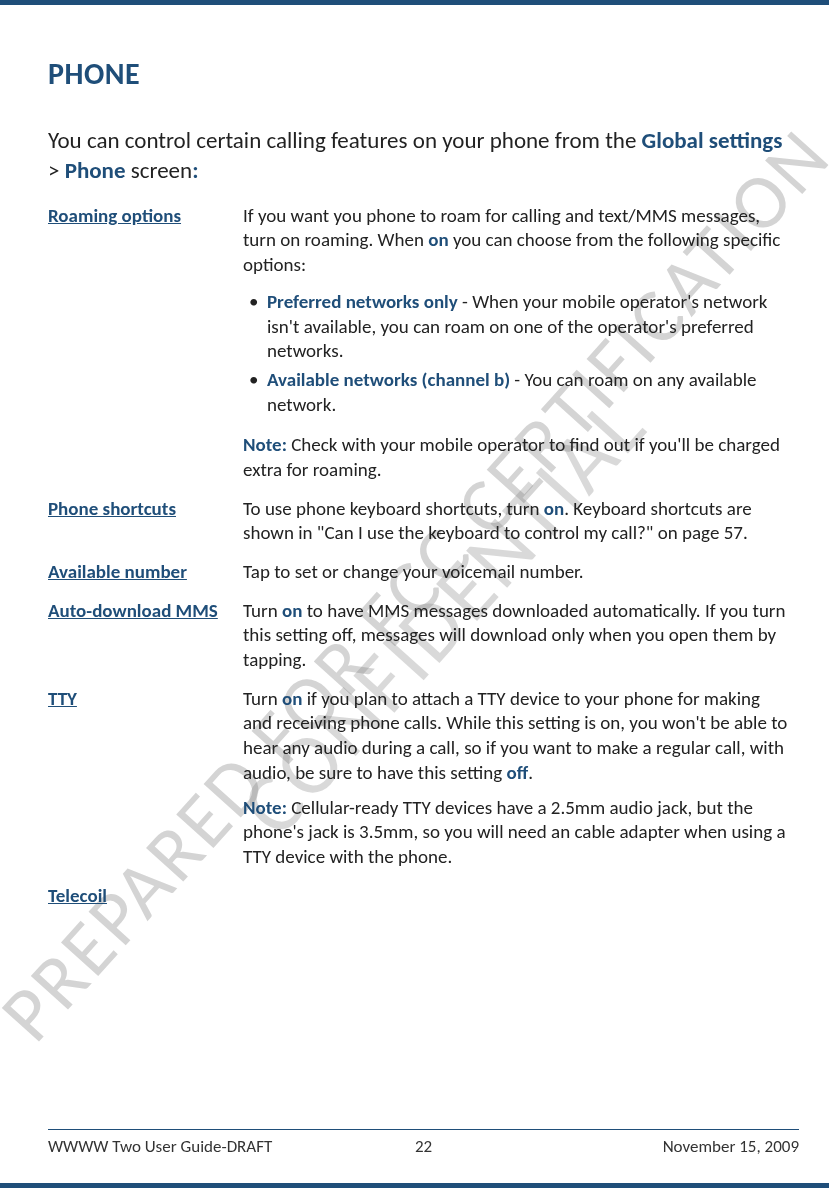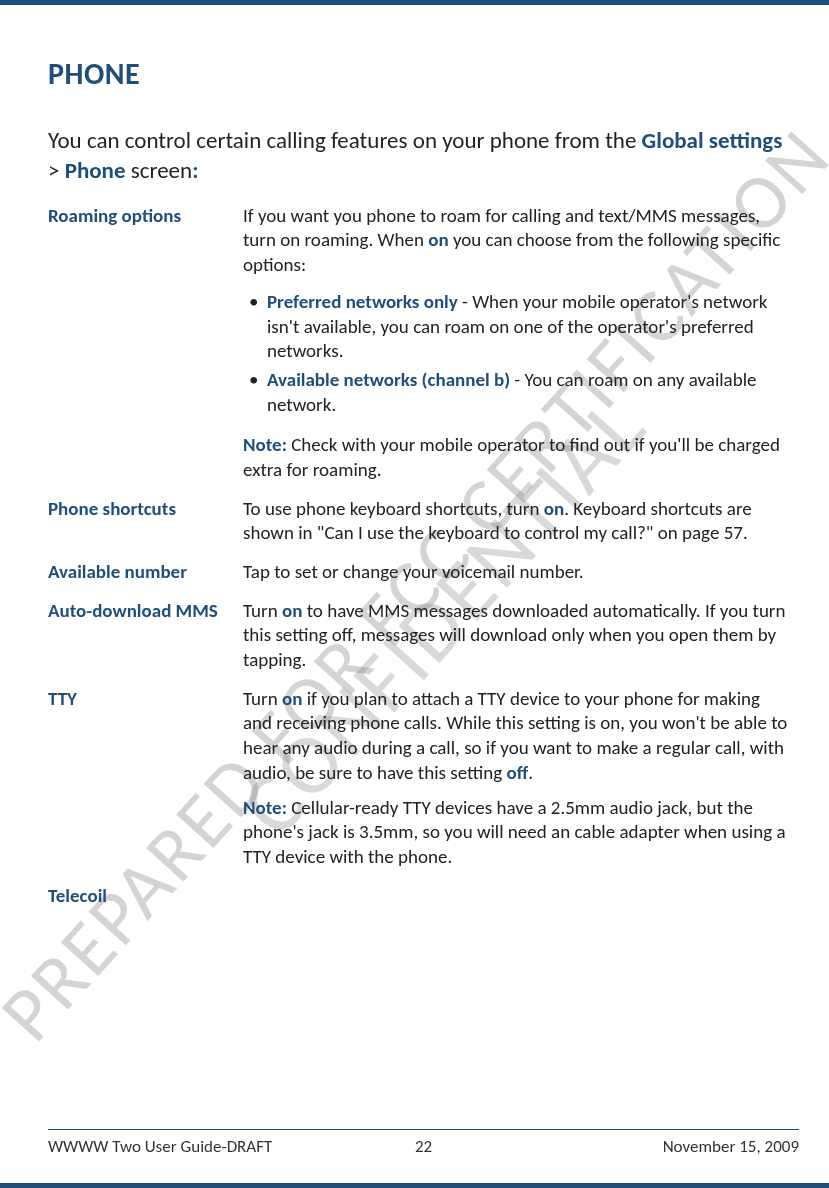--- a/index.html
+++ b/index.html
@@ -40,20 +40,21 @@
   }
   .bold-blue { color: #1f4e79; font-weight: 700; }
   .deflist { display: flex; flex-direction: column; gap: 14px; }
   .row { display: flex; align-items: flex-start; gap: 0; }
   .term {
     flex: 0 0 195px;
     color: #1f4e79;
     font-weight: 700;
     font-size: 19px;
     line-height: 1.3;
+    text-decoration: underline;
   }
   .def {
     flex: 1;
     font-size: 19px;
     line-height: 1.3;
     display: flex;
     flex-direction: column;
     gap: 10px;
   }
   .def ul { list-style: none; padding-left: 0; margin: 2px 0; }

